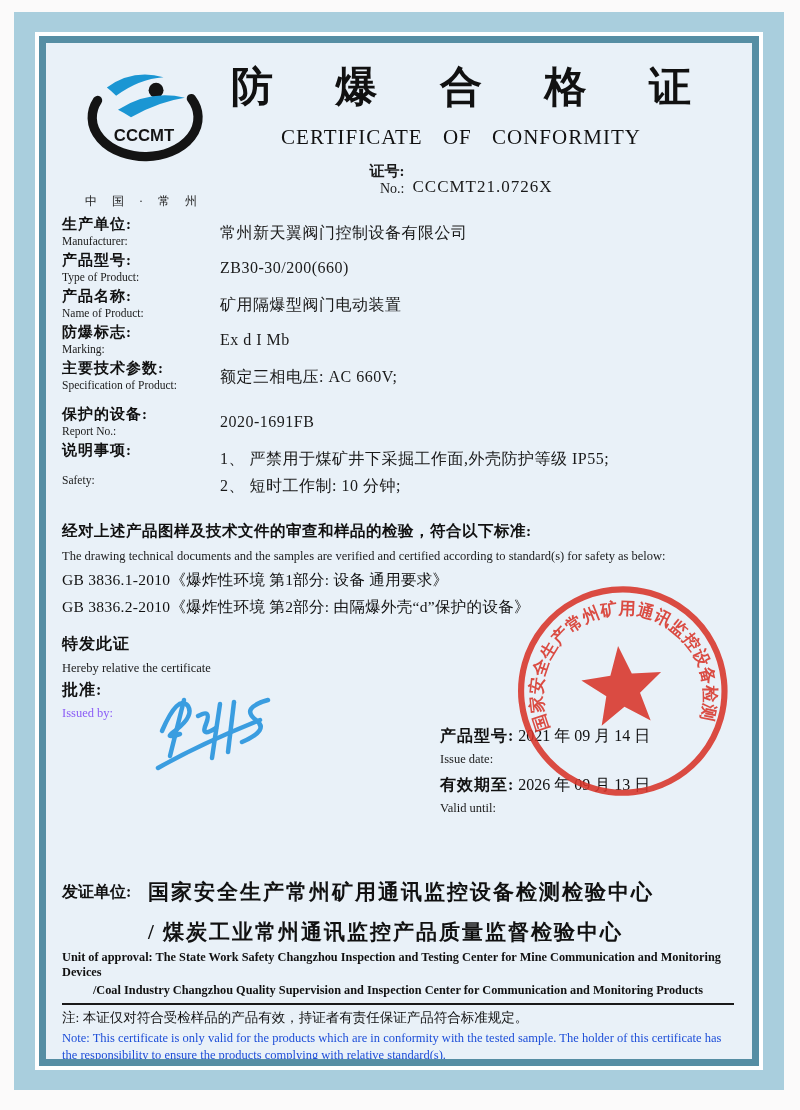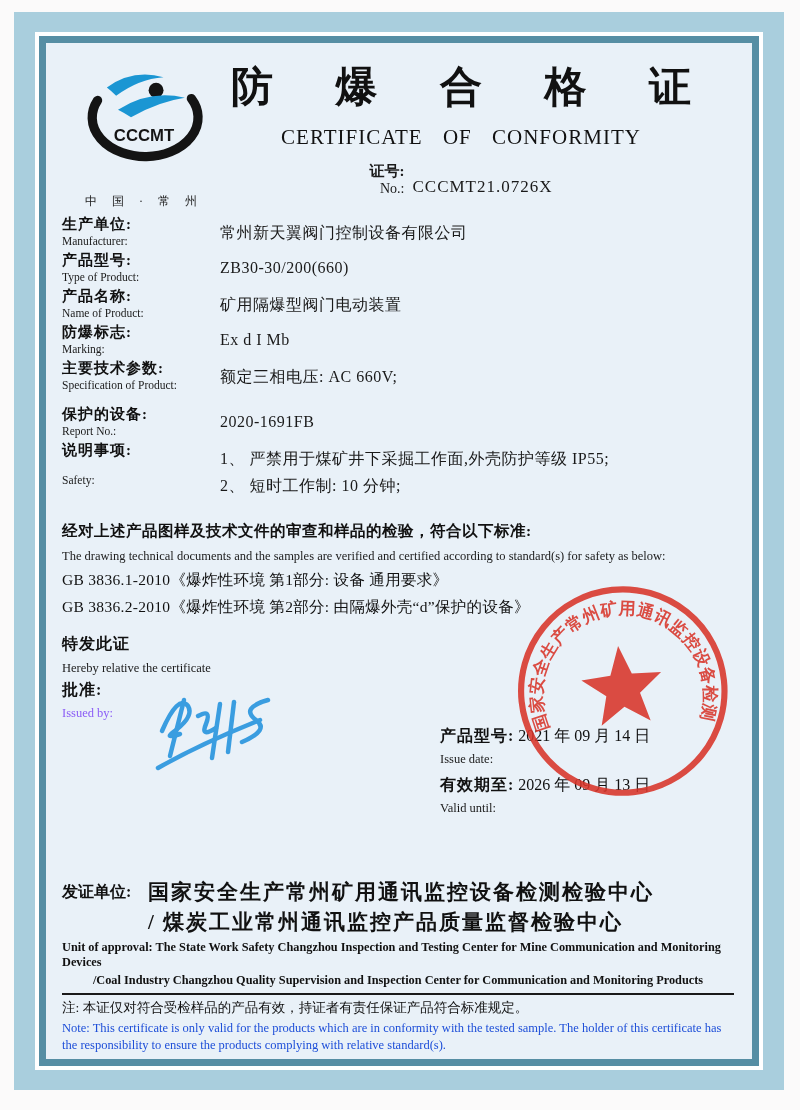--- a/index.html
+++ b/index.html
@@ -47,21 +47,21 @@
   .date-row-zh { font-size:16px; color:#111; }
   .date-row-zh b { font-weight:bold; letter-spacing:1px; }
   .date-row-en { font-size:12.5px; color:#1a1a1a; margin:5px 0 8px 0; }
   .stamp { position:absolute; left:448px; top:-56px; opacity:0.88; transform:rotate(-6deg); z-index:5; }
 
   
   .approval { position:relative; margin-top:2px; }
   .approval-zh-row { display:flex; }
   .approval-label { font-size:16px; font-weight:bold; color:#111; flex:0 0 86px; padding-top:4px; }
   .approval-zh1 { font-size:21px; font-weight:bold; color:#111; letter-spacing:2px; }
-  .approval-zh2 { font-size:21px; font-weight:bold; color:#111; letter-spacing:2px; margin-top:2px; }
+  .approval-zh2 { font-size:21px; font-weight:bold; color:#111; letter-spacing:2px; margin-top:12px; }
   .approval-en1 { font-size:12.3px; font-weight:bold; color:#111; margin-top:4px; }
   .approval-en2 { font-size:12.3px; font-weight:bold; color:#111; margin-top:3px; text-align:center; }
   .divider { border-top:2.5px solid #1a1a1a; margin-top:5px; }
 
   
   .footer { margin-top:4px; }
   .note-zh { font-size:13.5px; color:#111; }
   .note-en { font-size:12.5px; color:#1d4ed8; margin-top:3px; line-height:1.35; }
   .addr-zh { font-size:13.5px; color:#111; margin-top:4px; display:flex; gap:26px; }
 </style>

